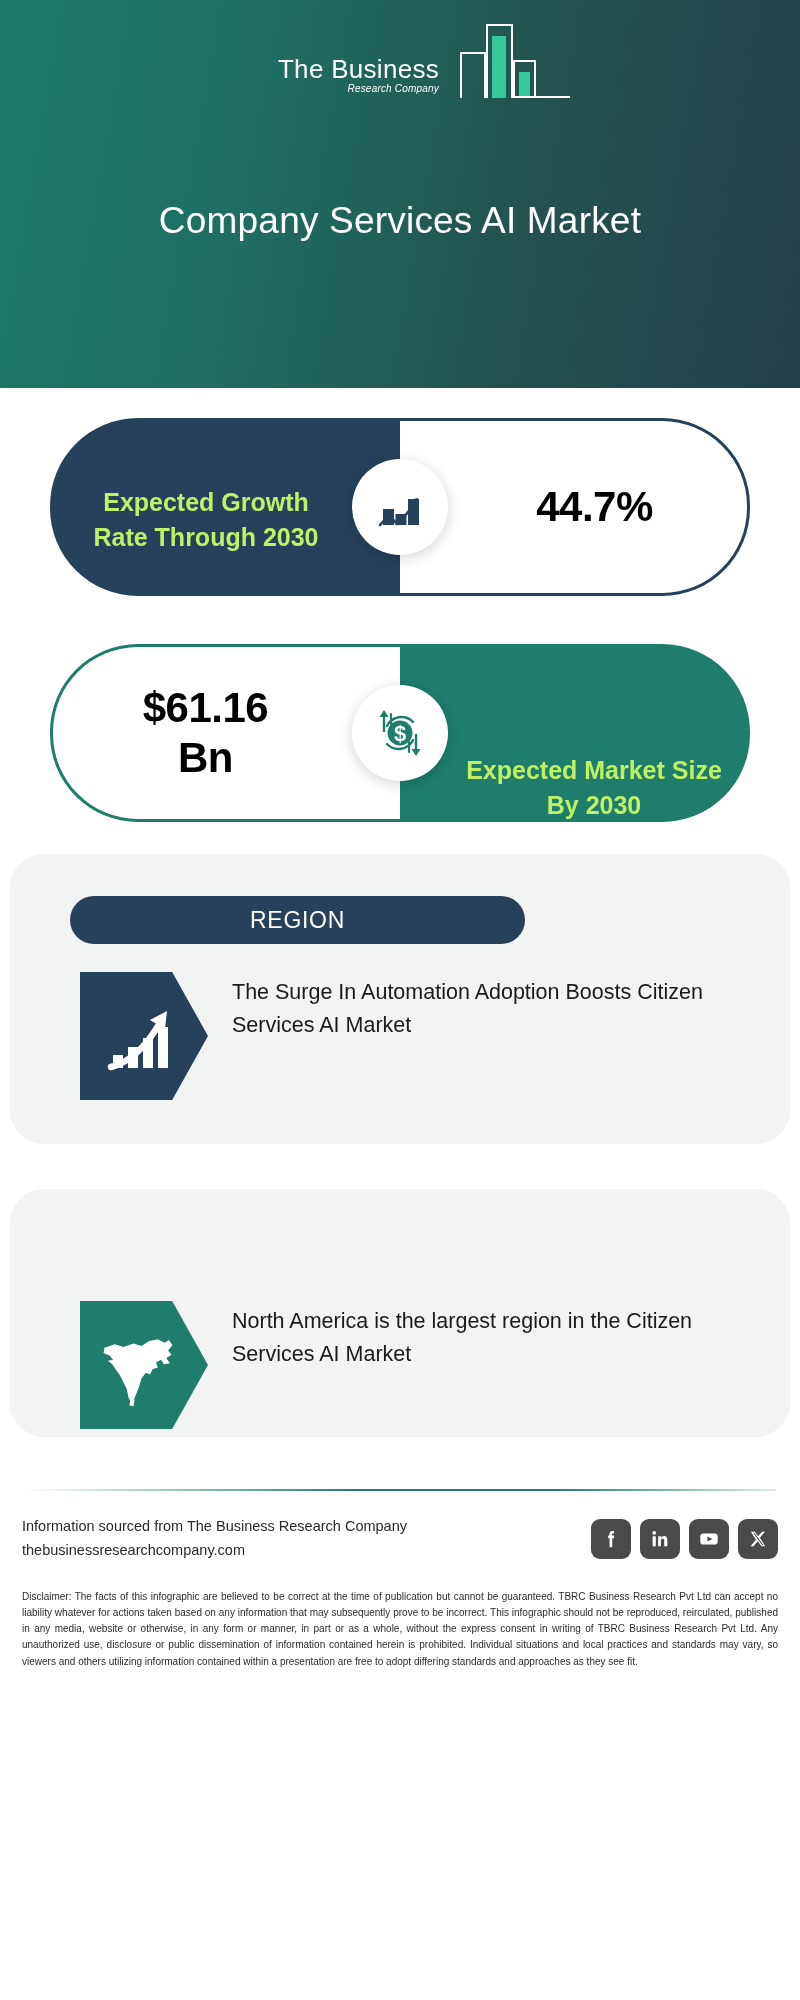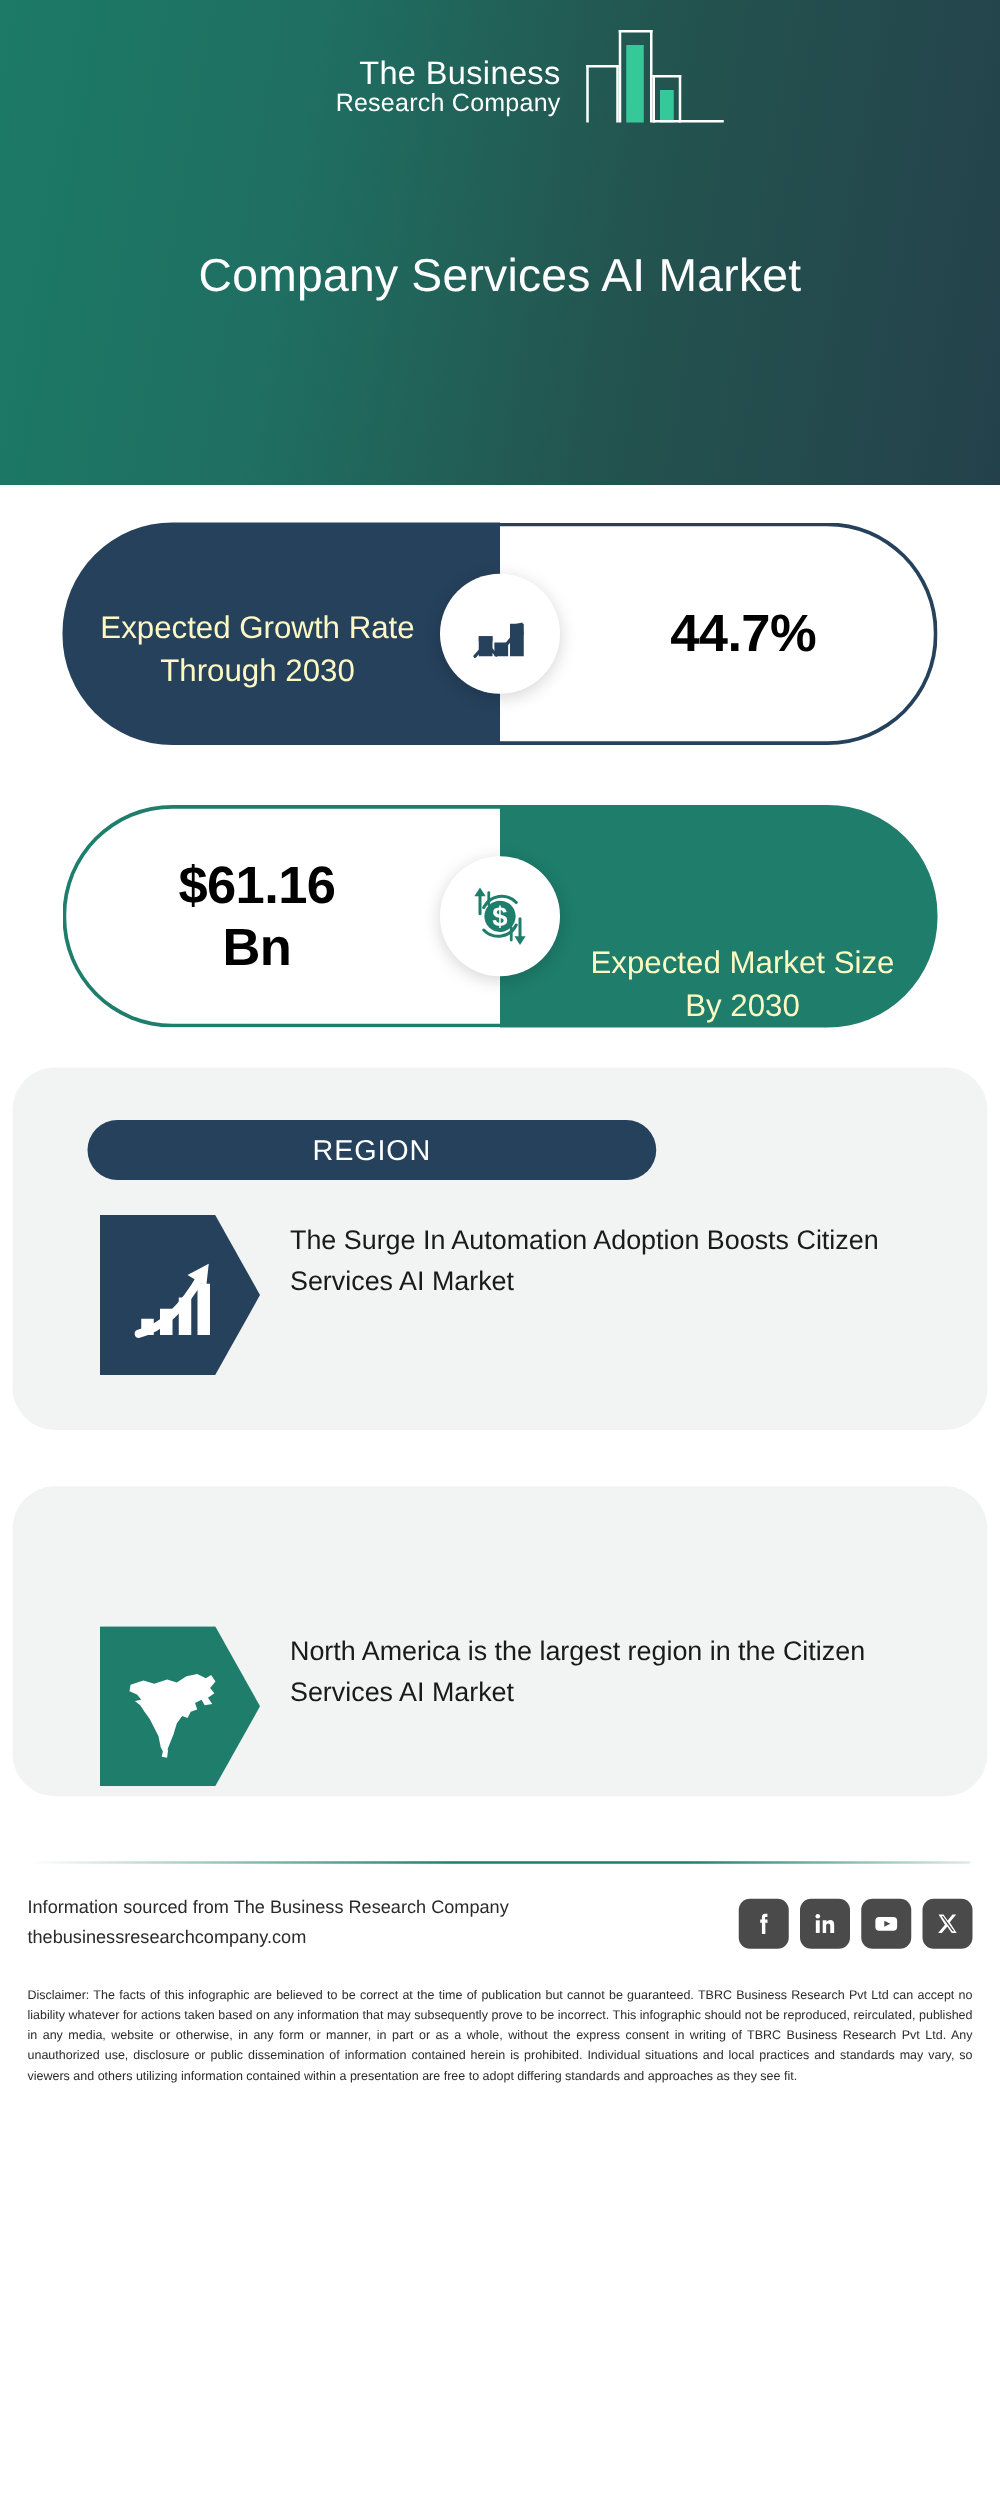--- a/index.html
+++ b/index.html
@@ -23,22 +23,22 @@
     display: flex; justify-content: center; align-items: flex-end;
     gap: 20px;
     padding-left: 48px;
   }
   .logo-text { text-align: right; padding-bottom: 4px; }
   .logo-line1 {
     color: #ffffff; font-size: 26px; letter-spacing: .3px;
     line-height: 1.02; font-weight: 400;
   }
   .logo-line2 {
-    color: #ffffff; font-size: 20px; letter-spacing: .2px;
-    line-height: 1.1; font-weight: 400;
+    color: #ffffff; font-size: 10px; letter-spacing: .2px;
+    line-height: 1.1; font-weight: 400; font-style: italic;
   }
   .logo-bars { position: relative; width: 110px; height: 76px; margin-left: 1px; }
   .lb { position: absolute; bottom: 0; border: 2.2px solid #ffffff; border-bottom: none; }
   .lb1 { left: 0;   width: 26px; height: 46px; }
   .lb2 { left: 26px; width: 27px; height: 74px; }
   .lb3 { left: 53px; width: 23px; height: 38px; }
   .lb-fill { position: absolute; bottom: 0; background: #35c99a; }
   .lbf2 { left: 32px; width: 14px; height: 62px; }
   .lbf3 { left: 59px; width: 11px; height: 26px; }
   .lb-base { position: absolute; bottom: 0; left: 53px; width: 57px; height: 2.2px; background: #ffffff; }
@@ -72,22 +72,22 @@
     border: 3px solid #26415c; border-left: none;
     border-radius: 0 88px 88px 0;
     display: flex; align-items: center; justify-content: center;
   }
   .outline-green {
     border: 3px solid #1e7d6b; border-right: none;
     border-radius: 88px 0 0 88px;
     display: flex; align-items: center; justify-content: center;
   }
   .stat-label {
-    color: #fef9c3; font-size: 25px; line-height: 1.38;
-    text-align: center; font-weight: 400; margin-top: 25px;
+    color: #bef264; font-size: 25px; line-height: 1.38;
+    text-align: center; font-weight: 700; margin-top: 25px;
   }
   .stat-label.pad-l { padding-left: 26px; padding-right: 64px; }
   .stat-label.pad-r { padding-right: 26px; padding-left: 64px; }
   .stat-value {
     color: #000000; font-size: 42px; font-weight: 700;
     text-align: center; line-height: 1.18; letter-spacing: -.5px;
   }
   .stat-value.v-right { padding-left: 62px; padding-right: 20px; }
   .stat-value.v-left  { padding-right: 62px; padding-left: 20px; }
 

